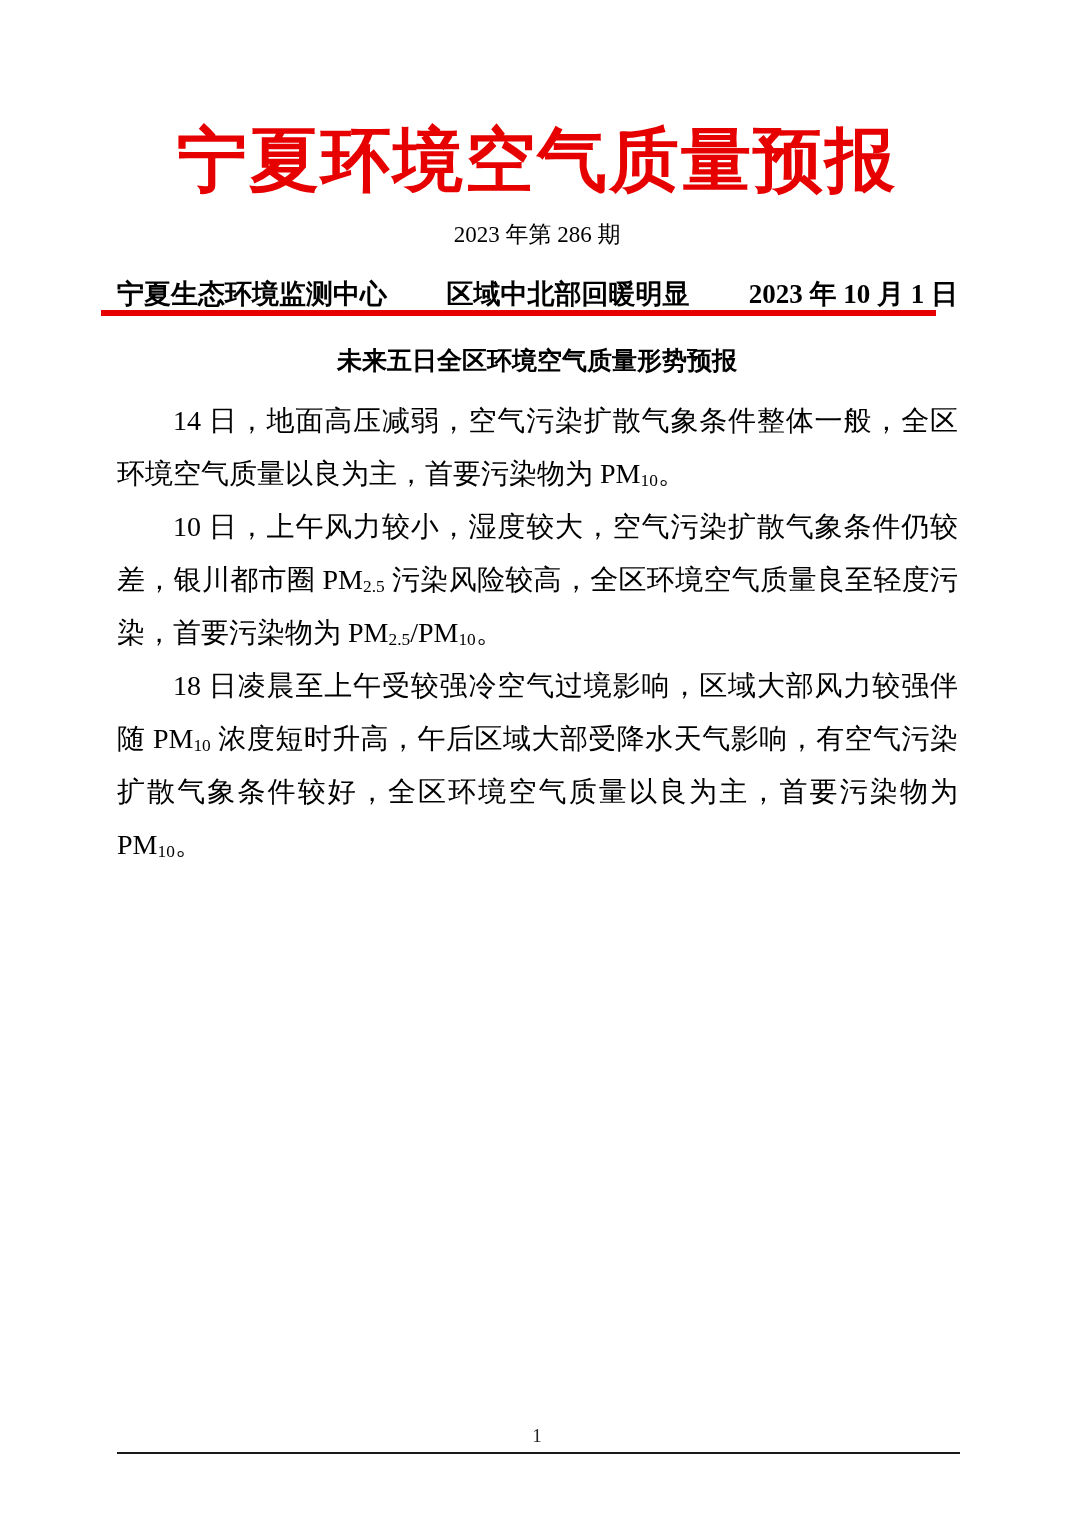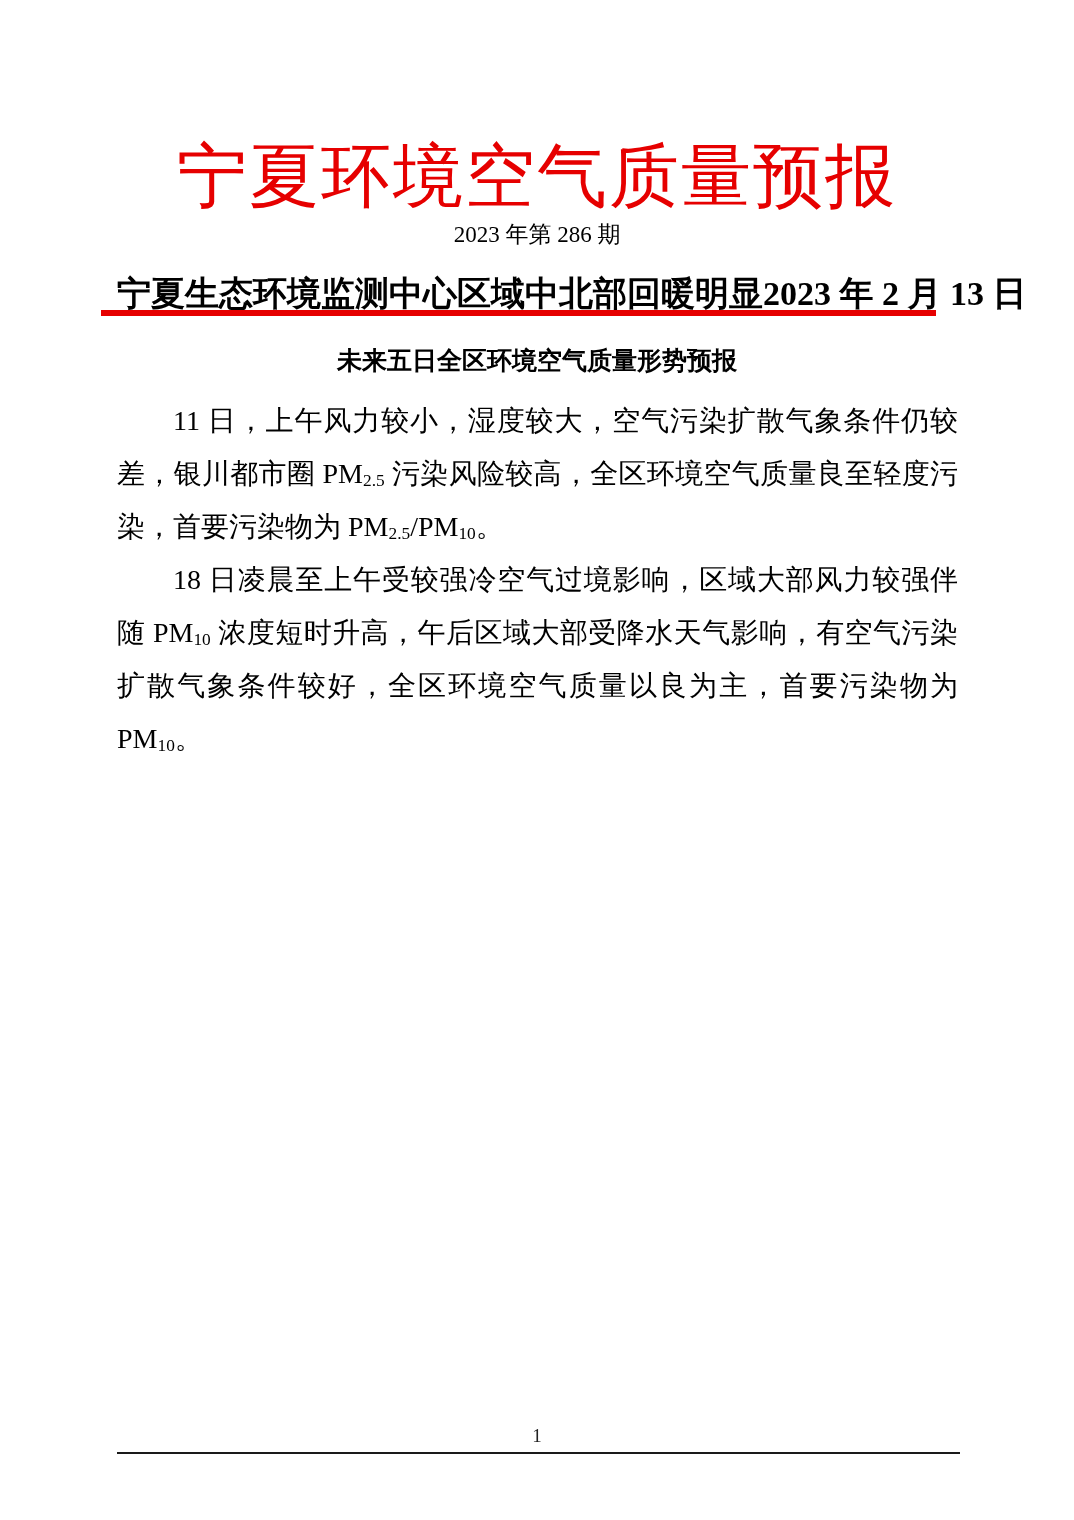--- a/index.html
+++ b/index.html
@@ -16,43 +16,42 @@
     font-family: "Liberation Serif", "DejaVu Serif", serif;
     color: #000000;
   }
   .doc-title {
     position: absolute;
     top: 122px;
     left: 0;
     width: 100%;
     text-align: center;
     font-size: 70px;
-    font-weight: normal;
+    font-weight: bold;
     letter-spacing: 2px;
     line-height: 1.1;
-    margin-top: 16px;
   }
   .issue-line {
     position: absolute;
     top: 219px;
     left: 0;
     width: 100%;
     text-align: center;
     font-size: 23px;
     line-height: 32px;
   }
   .header-row {
     position: absolute;
     top: 278px;
     left: 117px;
     width: 841px;
     display: flex;
     justify-content: space-between;
     align-items: flex-start;
-    font-size: 34px;
+    font-size: 27px;
     font-weight: bold;
     line-height: 32px;
     white-space: nowrap;
   }
   .red-rule {
     position: absolute;
     top: 310px;
     left: 101px;
     width: 835px;
     height: 6px;
@@ -110,29 +109,30 @@
 
 <div class="page">
 
   <div class="doc-title" style="color: rgb(230, 0, 0);">宁夏环境空气质量预报</div>
 
   <div class="issue-line">2023 年第 286 期</div>
 
   <div class="header-row">
     <span>宁夏生态环境监测中心</span>
     <span>区域中北部回暖明显</span>
-    <span>2023 年 2 月 13 日</span>
+    <span>2023 年 10 月 1 日</span>
   </div>
 
   <div class="red-rule" style="background: rgb(230, 0, 0);"></div>
 
   <div class="section-title">未来五日全区环境空气质量形势预报</div>
 
   <div class="body-text">
-    <p><span>11 日，上午风力较小，湿度较大，空气污染扩散气象条件仍较差，银川都市圈 PM</span><sub>2.5</sub><span> 污染风险较高，全区环境空气质量良至轻度污染，首要污染物为 PM</span><sub>2.5</sub><span>/PM</span><sub>10</sub><span>。</span></p>
+    <p><span>14 日，地面高压减弱，空气污染扩散气象条件整体一般，全区环境空气质量以良为主，首要污染物为 PM</span><sub>10</sub><span>。</span></p>
+    <p><span>10 日，上午风力较小，湿度较大，空气污染扩散气象条件仍较差，银川都市圈 PM</span><sub>2.5</sub><span> 污染风险较高，全区环境空气质量良至轻度污染，首要污染物为 PM</span><sub>2.5</sub><span>/PM</span><sub>10</sub><span>。</span></p>
     <p><span>18 日凌晨至上午受较强冷空气过境影响，区域大部风力较强伴随 PM</span><sub>10</sub><span> 浓度短时升高，午后区域大部受降水天气影响，有空气污染扩散气象条件较好，全区环境空气质量以良为主，首要污染物为 PM</span><sub>10</sub><span>。</span></p>
   </div>
 
   <div class="footer-pagenum">1</div>
 
   <div class="footer-rule"></div>
 
 </div>
 
 </body></html>

